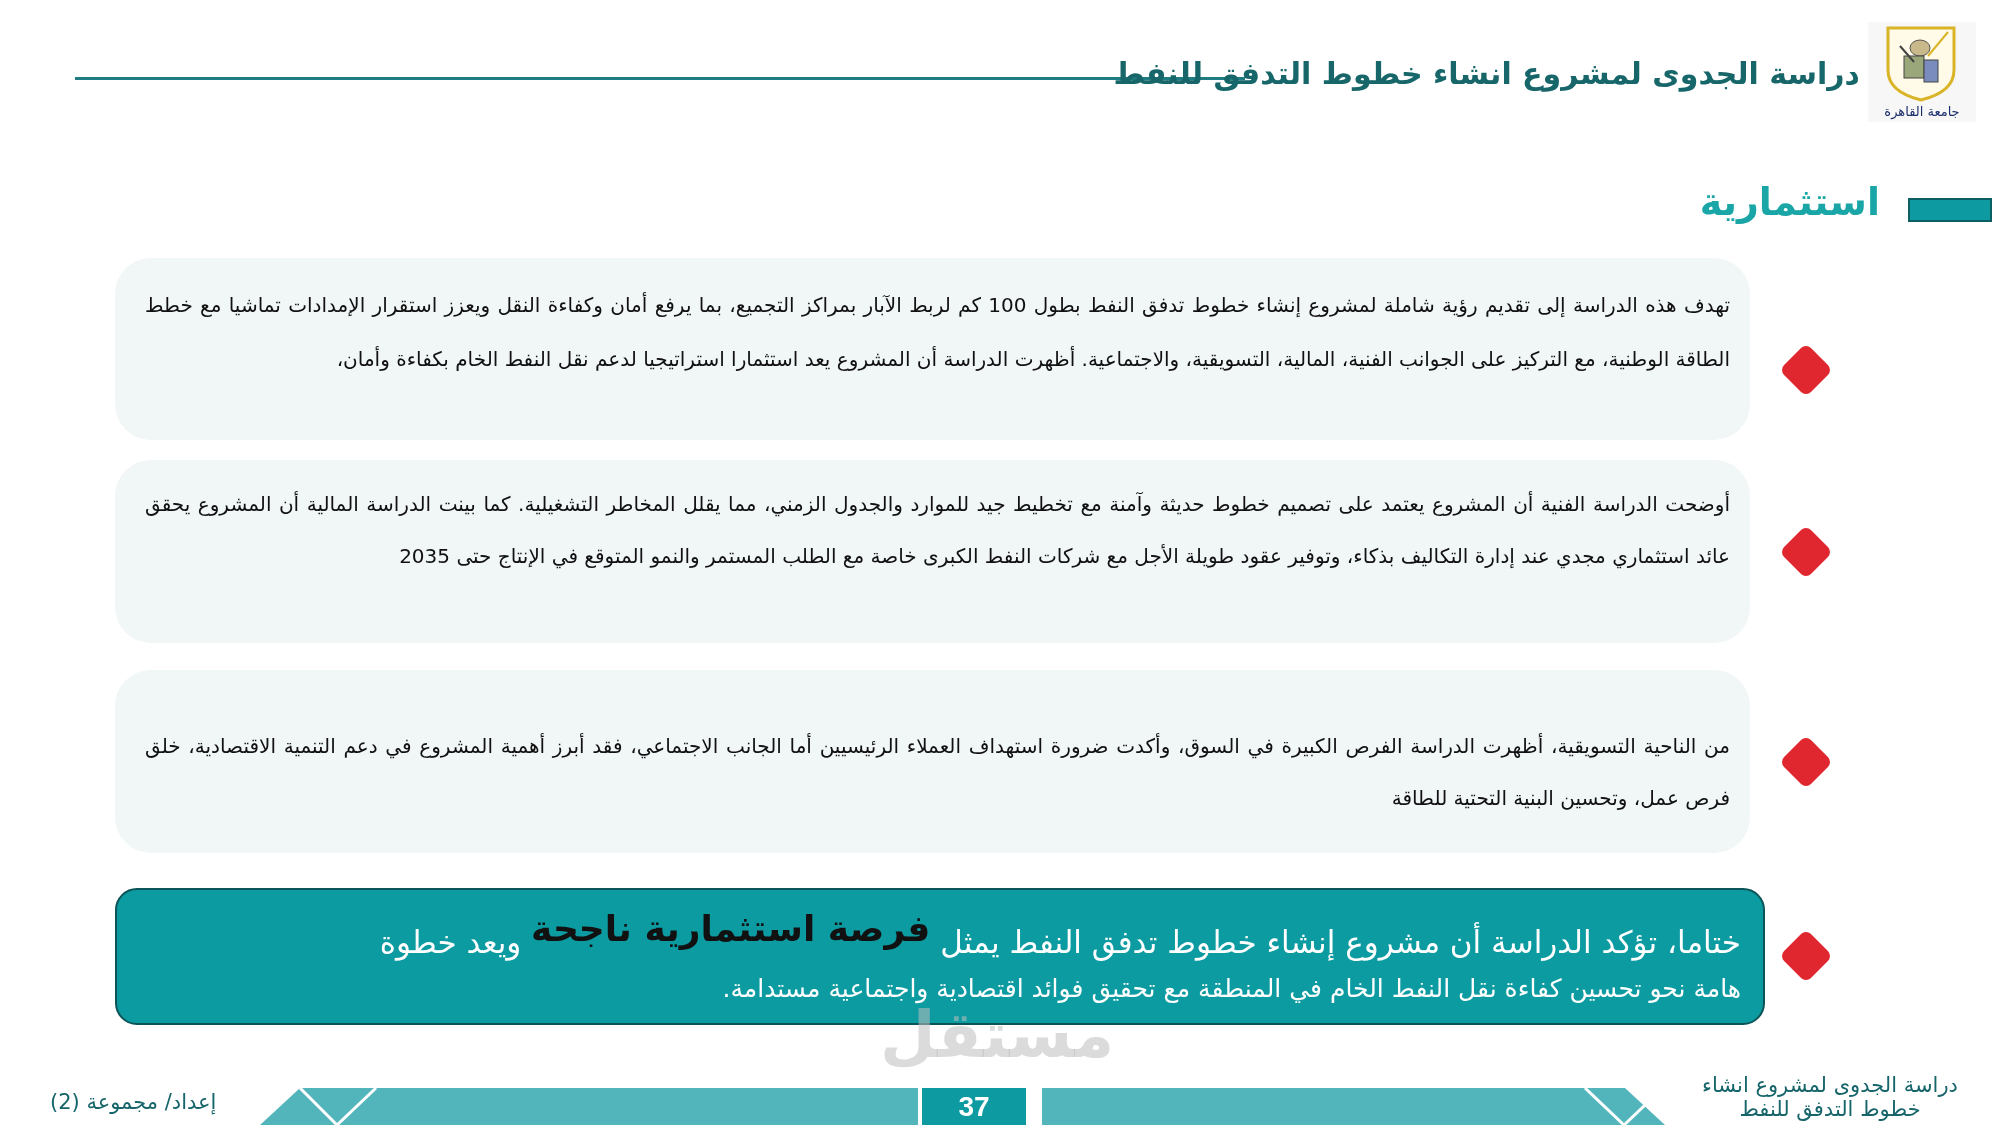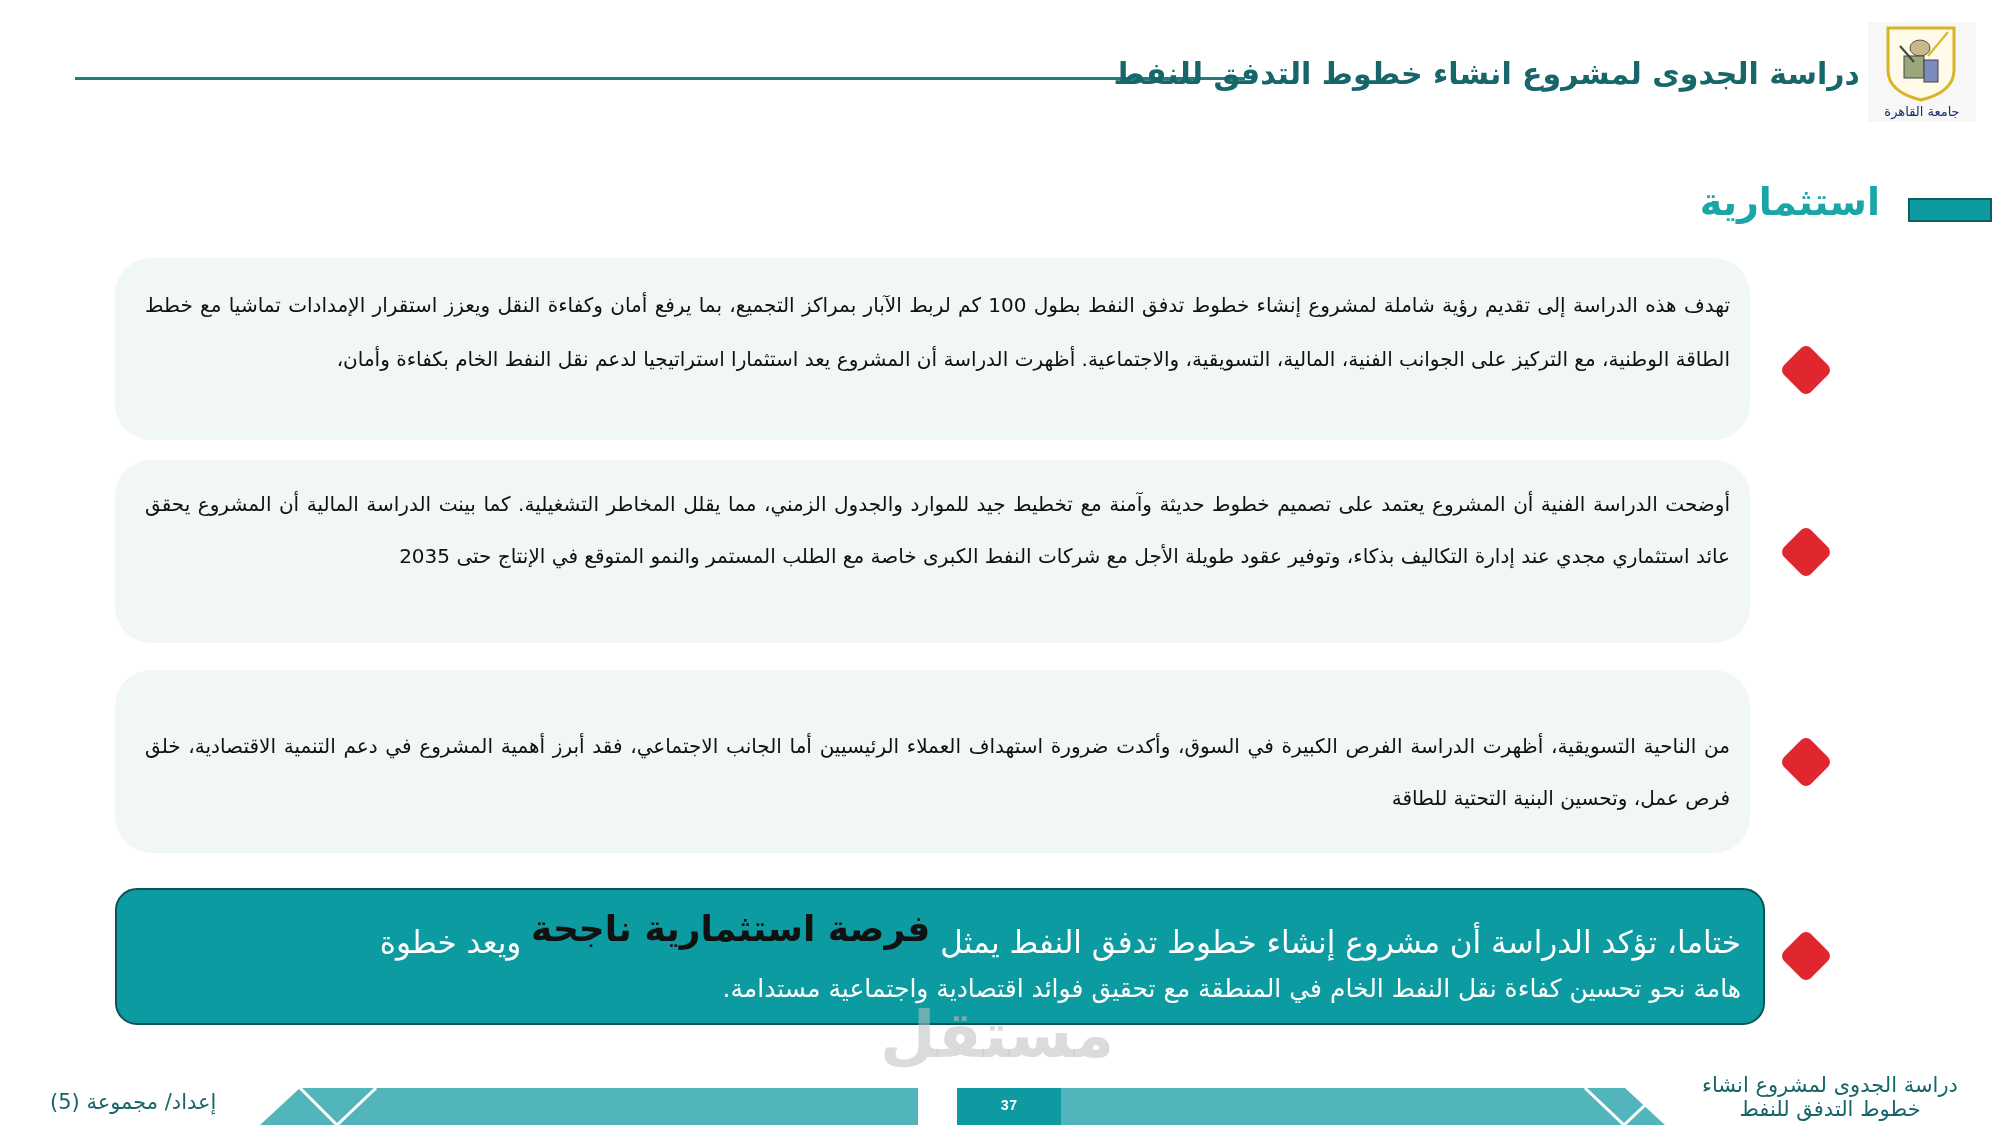--- a/index.html
+++ b/index.html
@@ -35,21 +35,21 @@
 
     
     .watermark { position: absolute; left: 880px; top: 1000px; width: 260px; text-align: left; color: rgba(190,190,190,0.55); pointer-events: none; }
     .watermark .wm-ar { font-size: 64px; font-weight: bold; line-height: 70px; direction: rtl; }
     .watermark .wm-en { font-size: 40px; font-weight: bold; line-height: 40px; font-family: "Liberation Sans", sans-serif; direction: ltr; }
 
     
     .footer { position: absolute; left: 0; top: 1088px; width: 2000px; height: 37px; }
     .footer-left-text { position: absolute; left: 50px; top: 1090px; font-size: 21px; color: #16656a; direction: rtl; white-space: nowrap; }
     .footer-right-text { position: absolute; right: 25px; top: 1073px; width: 290px; font-size: 21px; line-height: 24px; color: #16656a; direction: rtl; text-align: center; }
-    .page-number { position: absolute; left: 922px; top: 1088px; width: 104px; height: 37px; background: #0d9aa0; color: #fff; font-family: Liberation Mono, monospace; font-weight: bold; font-size: 14px; text-align: center; line-height: 37px; margin-left: 35px; }
+    .page-number { position: absolute; left: 922px; top: 1088px; width: 104px; height: 37px; background: #0d9aa0; color: #fff; font-family: Liberation Sans, sans-serif; font-weight: bold; font-size: 28px; text-align: center; line-height: 37px; }
   </style>
 </head>
 <body>
 
 <div class="header-line"></div>
 <div class="header-title">دراسة الجدوى لمشروع انشاء خطوط التدفق للنفط</div>
 <div class="logo">
   <svg width="108" height="100" viewBox="0 0 108 100">
     <rect x="0" y="0" width="108" height="100" fill="#f7f7f7"></rect>
     <path d="M20 6 H86 V48 Q86 70 53 78 Q20 70 20 48 Z" fill="#fffbe8" stroke="#d8b426" stroke-width="3"></path>
@@ -92,18 +92,18 @@
     <polygon points="260,37 300,0 918,0 918,37" fill="#52b5bb"></polygon>
 
     <polygon points="1042,0 1625,0 1665,37 1042,37" fill="#52b5bb"></polygon>
 
     <polyline points="300,0 337,37 376,0" fill="none" stroke="#ffffff" stroke-width="3"></polyline>
 
     <polyline points="1585,0 1624,37 1663,0" fill="none" stroke="#ffffff" stroke-width="3"></polyline>
   </svg>
 </div>
 <div class="page-number">37</div>
-<div class="footer-left-text">إعداد/ مجموعة (5)</div>
+<div class="footer-left-text">إعداد/ مجموعة (2)</div>
 <div class="footer-right-text">دراسة الجدوى لمشروع انشاء خطوط التدفق للنفط</div>
 
 <div class="watermark">
   <div class="wm-ar">مستقل</div>
 </div>
 
 </body></html>

